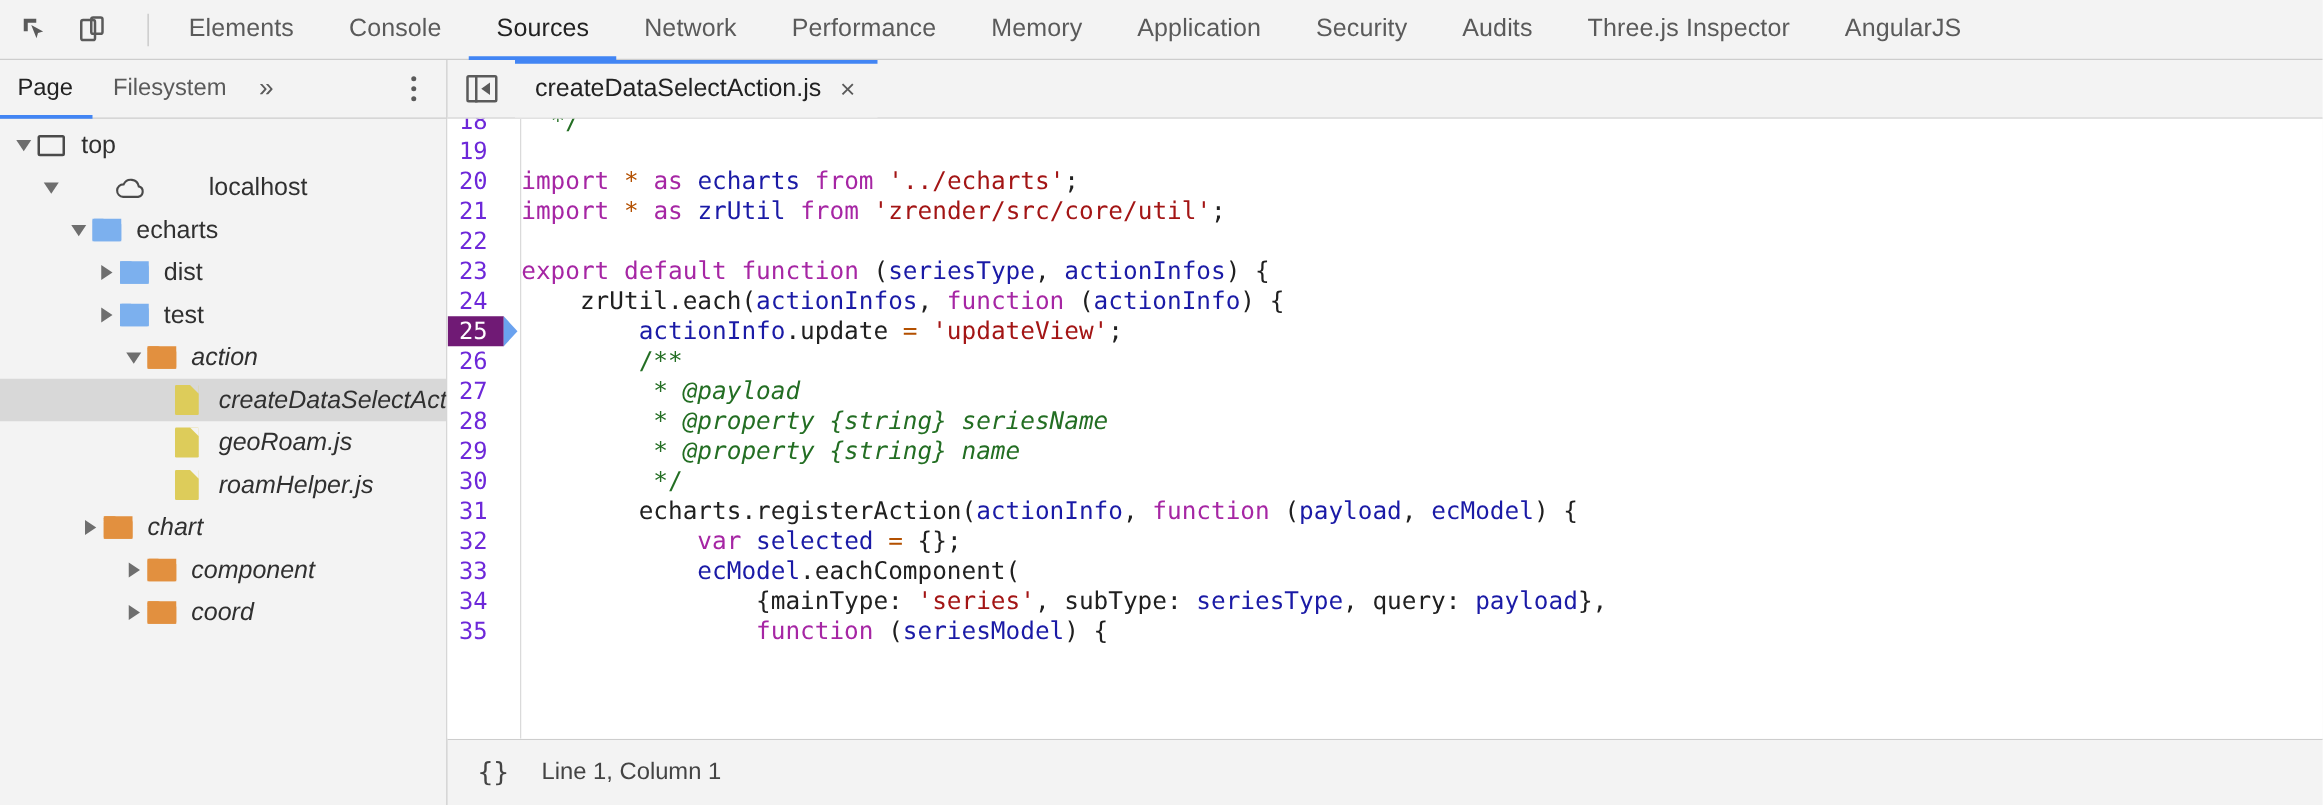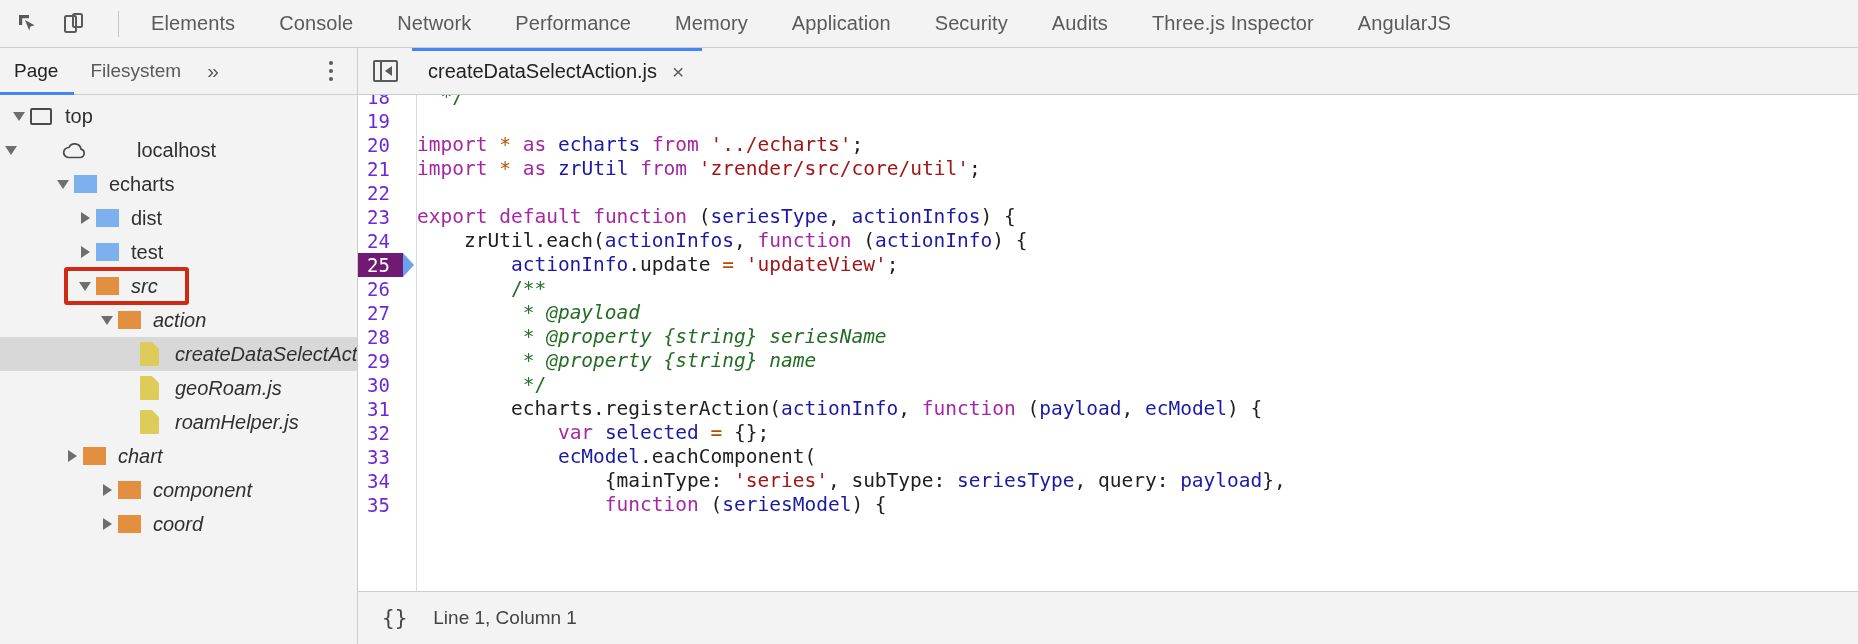--- a/index.html
+++ b/index.html
@@ -434,20 +434,23 @@
       </div>
       <div class="tb-sep"></div>
     </div>
     <div class="tabs">
       <div class="tab">
           <span>Elements</span>
         </div>
       <div class="tab">
           <span>Console</span>
         </div>
+      <div class="tab active">
+          <span>Sources</span>
+        </div>
       <div class="tab">
           <span>Network</span>
         </div>
       <div class="tab">
           <span>Performance</span>
         </div>
       <div class="tab">
           <span>Memory</span>
         </div>
       <div class="tab">
@@ -491,21 +494,21 @@
         <div class="row" style="padding-left:8px;">
           <span class="twisty">
               <span class="tri-down"></span>
             </span>
           <span class="ico">
               <span class="ic-frame"></span>
             </span>
           <span class="label">top</span>
         </div>
 
-        <div class="row" style="gap:40px;">
+        <div class="row" style="padding-left:30px;gap:40px;">
           <span class="twisty">
               <span class="tri-down"></span>
             </span>
           <span class="ico">
             <svg class="ic-cloud" viewBox="0 0 26 18" aria-hidden="true">
               <path d="M6.5 16.5 a5 5 0 0 1 0.4 -10 a6.4 6.4 0 0 1 12.1 1.6 a4.3 4.3 0 0 1 -0.5 8.4 z" fill="none" stroke="#4a4a4a" stroke-width="1.7"></path>
             </svg>
           </span>
           <span class="label">localhost</span>
         </div>
@@ -533,30 +536,20 @@
         <div class="row" style="padding-left:74px;">
           <span class="twisty">
               <span class="tri-right"></span>
             </span>
           <span class="ico">
               <span class="ic-folder fld-blue"></span>
             </span>
           <span class="label">test</span>
         </div>
 
-        <div class="row" style="padding-left:74px;">
-          <span class="twisty">
-              <span class="tri-down"></span>
-            </span>
-          <span class="ico">
-              <span class="ic-folder fld-orange"></span>
-            </span>
-          <span class="label ital">src</span>
-          <span class="hl-box" style="left:64px; right:168px; top:-2px; bottom:-2px;"></span>
-        </div>
 
         <div class="row" style="padding-left:96px;">
           <span class="twisty">
               <span class="tri-down"></span>
             </span>
           <span class="ico">
               <span class="ic-folder fld-orange"></span>
             </span>
           <span class="label ital">action</span>
         </div>

